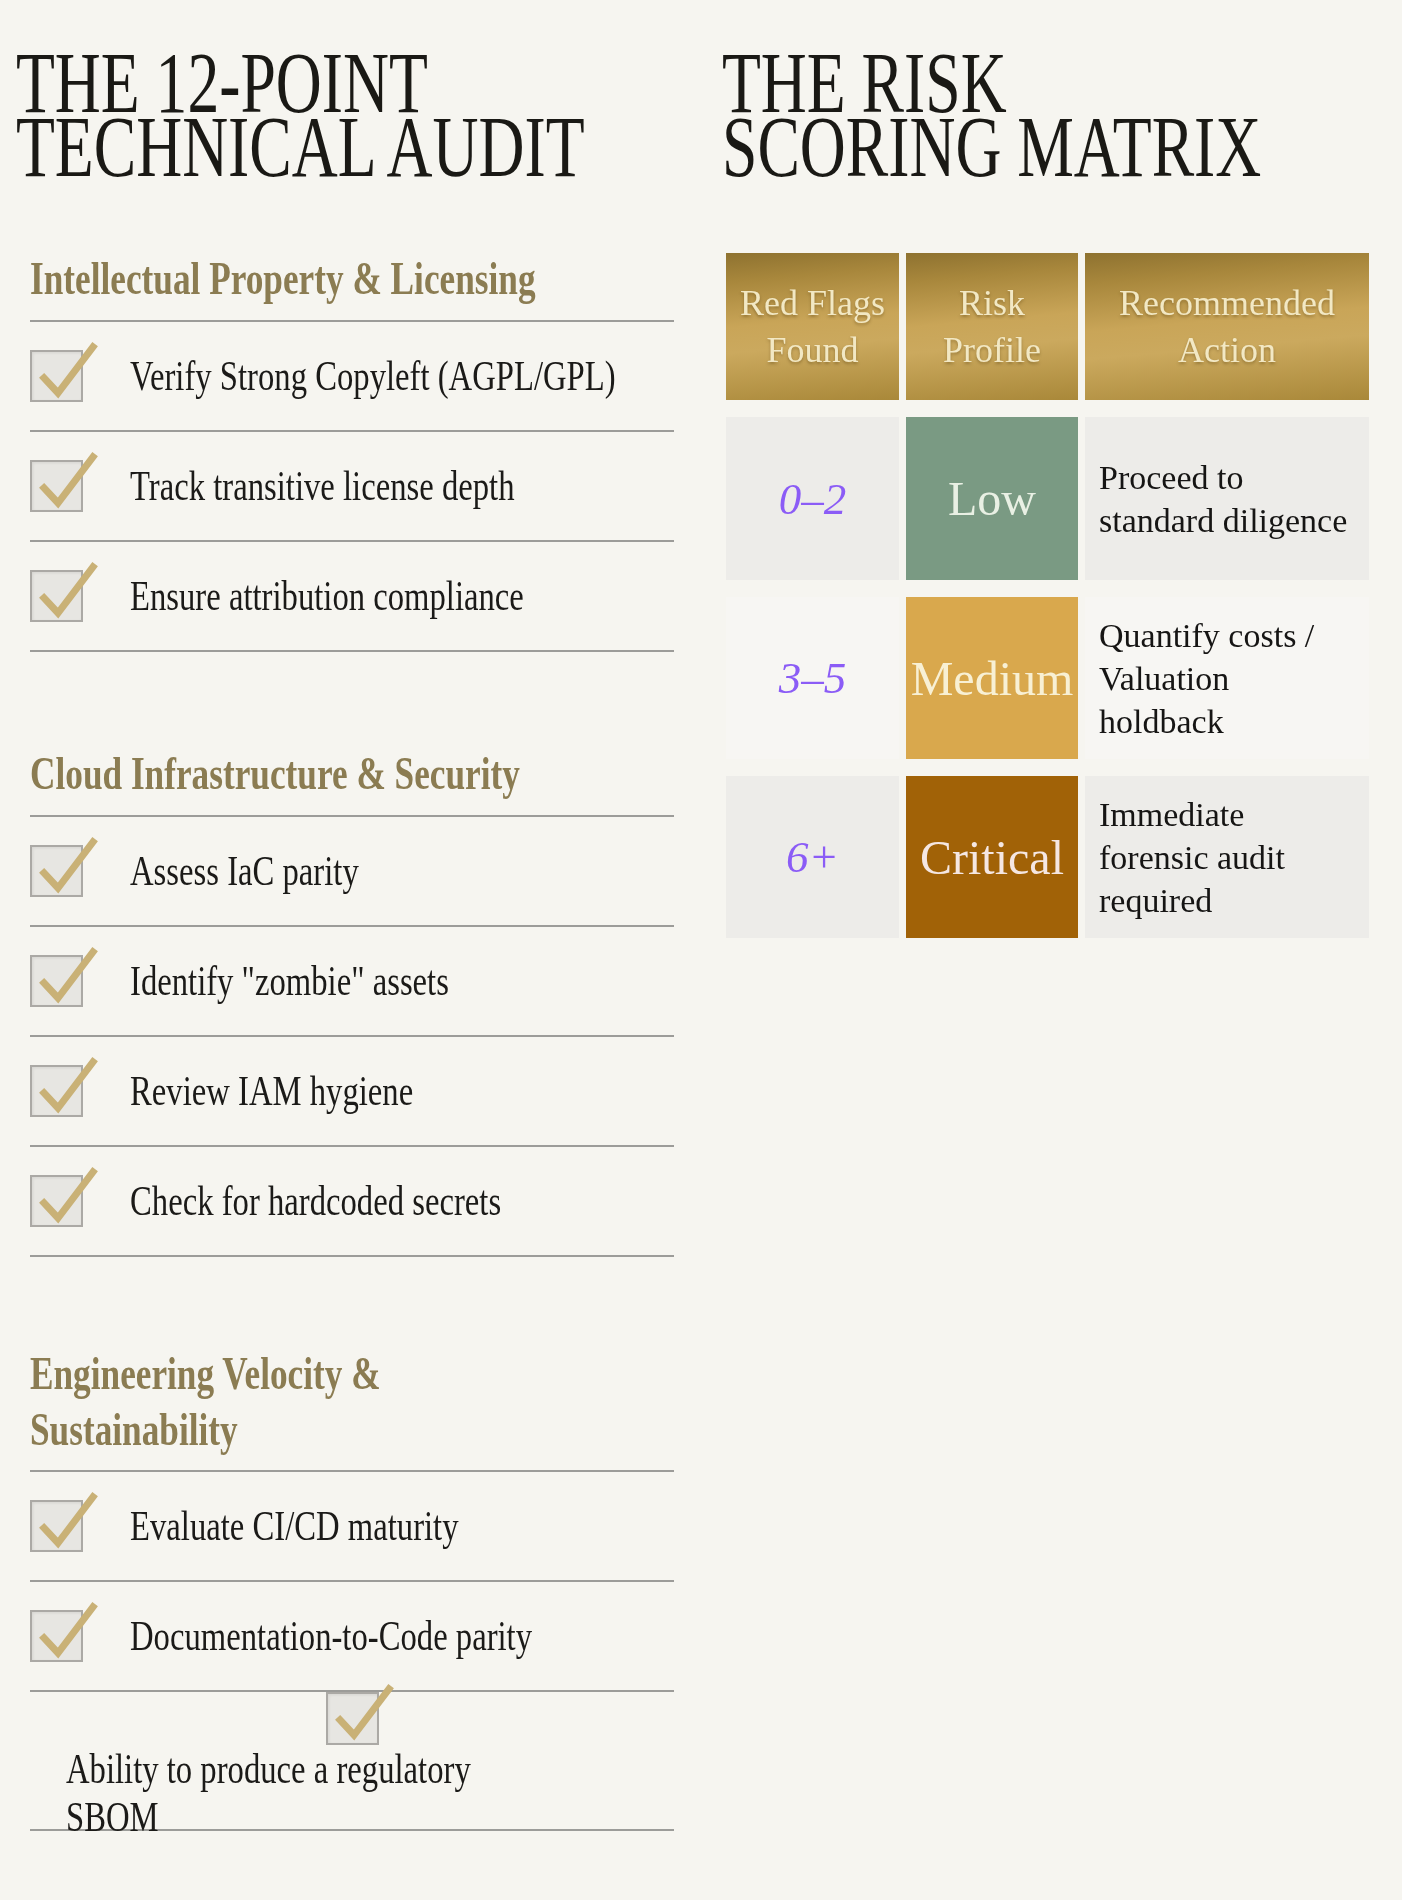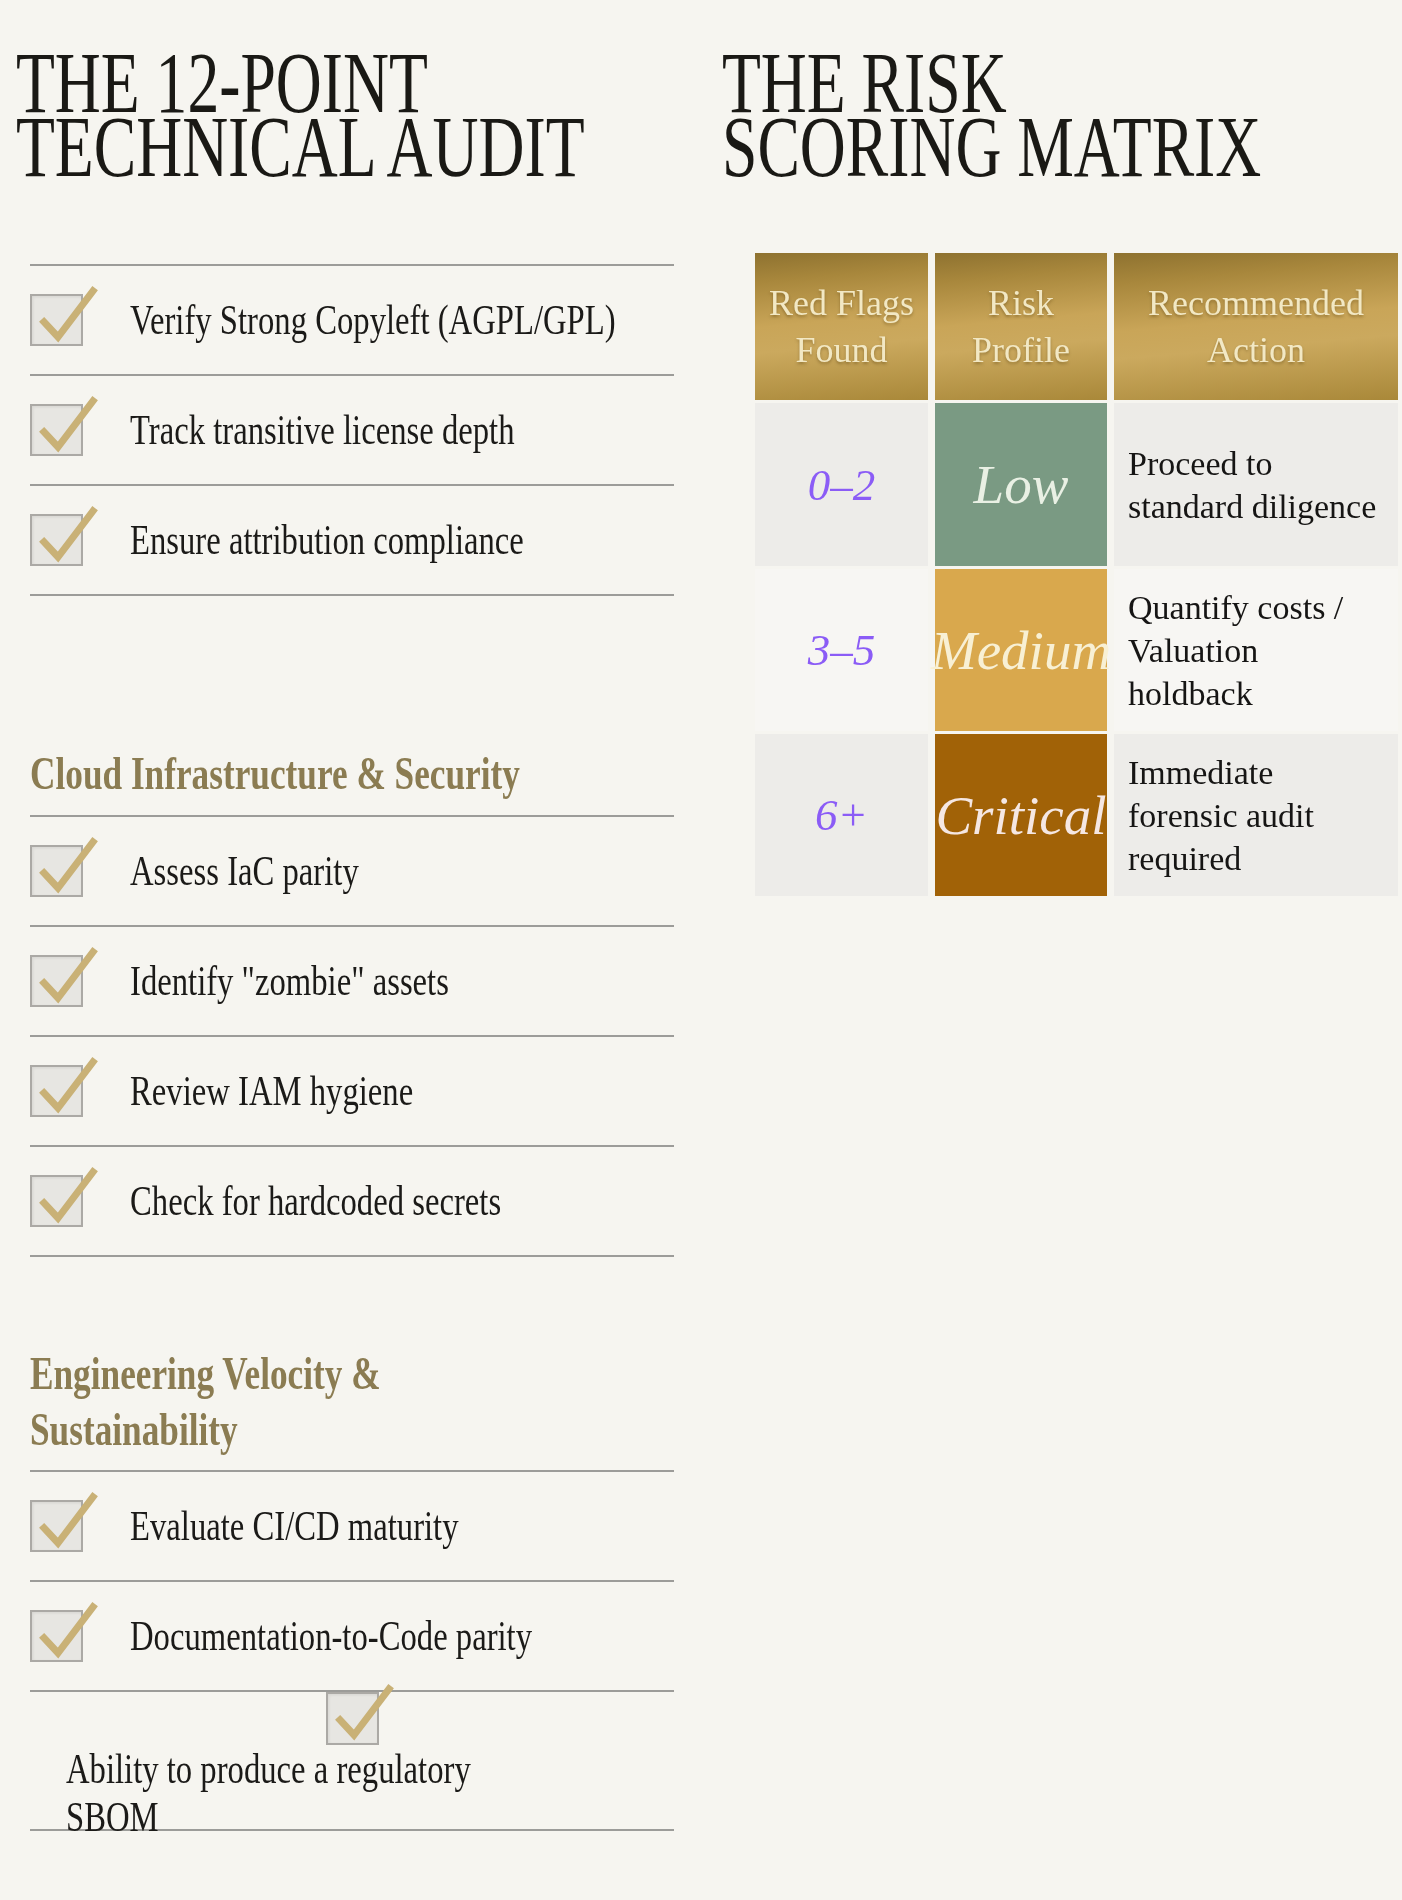--- a/index.html
+++ b/index.html
@@ -26,33 +26,33 @@
   .check-row{height:110px;border-top:2px solid #9C9C99;display:flex;align-items:center;box-sizing:border-box;}
   .check-row.tall{height:139px;flex-direction:column;}
   .checkbox{position:relative;width:53px;height:52px;flex:0 0 53px;
     background:#E7E6E2;border:2px solid #ABA9A5;box-sizing:border-box;
     box-shadow:inset 1px 1px 3px rgba(0,0,0,.08);}
   .checkmark{position:absolute;left:1px;top:-13px;overflow:visible;}
   .item-label{margin-left:47px;font-size:43px;line-height:48px;color:#1B1A18;
     width:900px;flex:0 0 auto;transform:scaleX(.76);transform-origin:left center;}
   .check-row.narrow .item-label{width:620px;}
   
-  .matrix{position:absolute;left:755px;top:253px;display:grid;
+  .matrix{position:absolute;left:726px;top:253px;display:grid;
     grid-template-columns:173px 172px 284px;
     grid-template-rows:147px 163px 162px 162px;
-    gap:3px 7px;}
+    gap:17px 7px;}
   .cell{display:flex;align-items:center;justify-content:center;text-align:center;box-sizing:border-box;}
   .cell.head{
     background:linear-gradient(175deg,#8E7230 0%,#A8873C 18%,#C9A558 46%,#CBA95E 62%,#A98839 100%);
     color:#F2E8C4;font-size:36px;line-height:47px;
     text-shadow:0 2px 3px rgba(70,45,0,.35);}
   .cell.gray{background:#EDECE9;}
   .cell.light{background:#F7F6F3;}
   .cell.flags{font-size:45px;color:#8b5cf6;font-style:italic;}
-  .cell.profile{font-size:55px;font-style:italic;}
+  .cell.profile{font-size:48px;}
   .cell.action{justify-content:flex-start;text-align:left;
     font-size:34px;line-height:43px;color:#161514;padding:0 20px 0 14px;}
   .bg-low{background:#7A9A83;color:#E9F0E4;}
   .bg-medium{background:#D9A84D;color:#F8F0D4;}
   .bg-critical{background:#a16207;color:#F5E7E3;}
 </style>
 </head>
 <body>
 
 <div class="page">
@@ -61,20 +61,23 @@
     <div><span class="squish">THE 12-POINT</span></div>
     <div><span class="squish">TECHNICAL AUDIT</span></div>
   </div>
 
   <div class="big-title right-title">
     <div><span class="squish">THE RISK</span></div>
     <div><span class="squish">SCORING MATRIX</span></div>
   </div>
 
   <section class="sec sec1">
+    <h2 class="sec-head" style="margin:0">
+      <span class="squish">Intellectual Property &amp; Licensing</span>
+    </h2>
     <ul class="checklist">
       <li class="check-row">
         <span class="checkbox">
           <svg class="checkmark" width="66" height="64" viewBox="0 0 66 64">
             <path d="M11 39 L25 54 L60 8" fill="none" stroke="#C9B176" stroke-width="7" stroke-linecap="square"></path>
           </svg>
         </span>
         <span class="item-label">Verify Strong Copyleft (AGPL/GPL)</span>
       </li>
       <li class="check-row">

